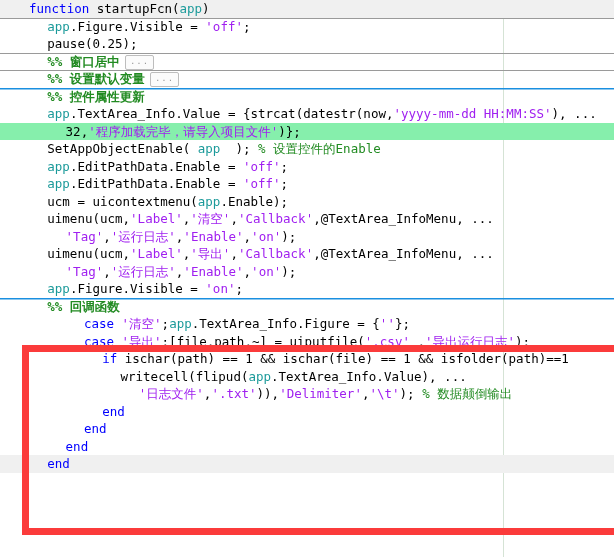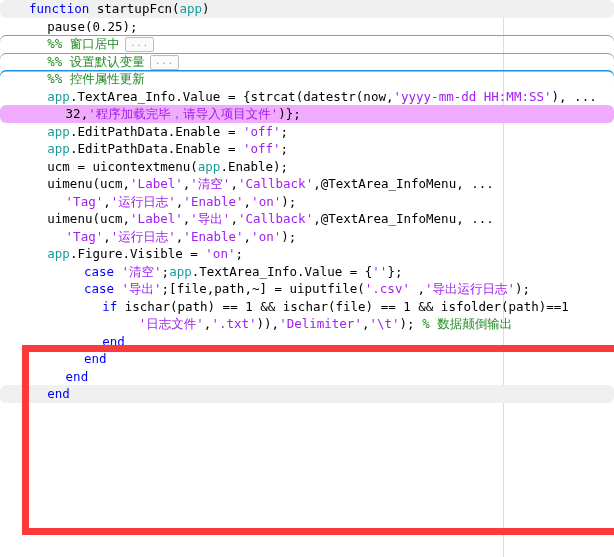--- a/index.html
+++ b/index.html
@@ -27,32 +27,31 @@
   }
   .code-layer{position:absolute;top:0;left:0;right:0;bottom:0;z-index:2;}
 
   .line{
     position:relative;
     height:17.5px;
     white-space:pre;
     padding-left:8px;
     box-sizing:border-box;
     color:#000000;
-    border-radius:6px;
   }
   .line.grey{background:#f0f0f0;}
-  .line.green{background:#f0abfc;}
+  .line.green{background:#86efac;}
   .line.sect-top{box-shadow:inset 0 1px 0 0 #9a9a9a;}
   .line.sect-blue{box-shadow:inset 0 1.5px 0 0 #1a8fe0;}
 
   
   .kw   {color:#0000ff;}            
   .str  {color:#a020f0;}            
   .cmt  {color:#228b22;}            
-  .sect {color:#228b22;font-weight:normal;} 
+  .sect {color:#228b22;font-weight:bold;} 
   .var  {color:#1b9a9a;}            
   .pl   {color:#000000;}            
 
   
   .fold{
     display:inline-block;
     border:1px solid #bdbdbd;
     background:#fbfbfb;
     border-radius:2px;
     color:#9a9a9a;
@@ -77,37 +76,41 @@
   }
 </style>
 </head>
 <body>
 
 <div id="editor">
   <div class="gutter"></div>
   <div class="ruler"></div>
   <div class="code-layer" id="code-layer">
       <div class="line grey"><span style="display: inline-block; width: 21px;"></span><span class="kw">function </span><span class="pl">startupFcn(</span><span class="var">app</span><span class="pl">)</span></div>
+      <div class="line sect-top"><span style="display: inline-block; width: 39.3px;"></span><span class="var">app</span><span class="pl">.Figure.Visible = </span><span class="str">'off'</span><span class="pl">;</span></div>
       <div class="line"><span style="display: inline-block; width: 39.3px;"></span><span class="pl">pause(0.25);</span></div>
       <div class="line sect-top"><span style="display: inline-block; width: 39.3px;"></span><span class="sect">%% 窗口居中</span><span class="fold">...</span></div>
       <div class="line sect-top"><span style="display: inline-block; width: 39.3px;"></span><span class="sect">%% 设置默认变量</span><span class="fold">...</span></div>
       <div class="line sect-blue"><span style="display: inline-block; width: 39.3px;"></span><span class="sect">%% 控件属性更新</span></div>
       <div class="line"><span style="display: inline-block; width: 39.3px;"></span><span class="var">app</span><span class="pl">.TextArea_Info.Value = {strcat(datestr(now,</span><span class="str">'yyyy-mm-dd HH:MM:SS'</span><span class="pl">), ...</span></div>
       <div class="line green"><span style="display: inline-block; width: 57.6px;"></span><span class="pl">32,</span><span class="str">'程序加载完毕，请导入项目文件'</span><span class="pl">)};</span></div>
+      <div class="line"><span style="display: inline-block; width: 39.3px;"></span><span class="pl">SetAppObjectEnable( </span><span class="var">app</span><span class="pl">  ); </span><span class="cmt">% 设置控件的Enable</span></div>
       <div class="line"><span style="display: inline-block; width: 39.3px;"></span><span class="var">app</span><span class="pl">.EditPathData.Enable = </span><span class="str">'off'</span><span class="pl">;</span></div>
       <div class="line"><span style="display: inline-block; width: 39.3px;"></span><span class="var">app</span><span class="pl">.EditPathData.Enable = </span><span class="str">'off'</span><span class="pl">;</span></div>
       <div class="line"><span style="display: inline-block; width: 39.3px;"></span><span class="pl">ucm = uicontextmenu(</span><span class="var">app</span><span class="pl">.Enable);</span></div>
       <div class="line"><span style="display: inline-block; width: 39.3px;"></span><span class="pl">uimenu(ucm,</span><span class="str">'Label'</span><span class="pl">,</span><span class="str">'清空'</span><span class="pl">,</span><span class="str">'Callback'</span><span class="pl">,@TextArea_InfoMenu, ...</span></div>
       <div class="line"><span style="display: inline-block; width: 57.6px;"></span><span class="str">'Tag'</span><span class="pl">,</span><span class="str">'运行日志'</span><span class="pl">,</span><span class="str">'Enable'</span><span class="pl">,</span><span class="str">'on'</span><span class="pl">);</span></div>
       <div class="line"><span style="display: inline-block; width: 39.3px;"></span><span class="pl">uimenu(ucm,</span><span class="str">'Label'</span><span class="pl">,</span><span class="str">'导出'</span><span class="pl">,</span><span class="str">'Callback'</span><span class="pl">,@TextArea_InfoMenu, ...</span></div>
       <div class="line"><span style="display: inline-block; width: 57.6px;"></span><span class="str">'Tag'</span><span class="pl">,</span><span class="str">'运行日志'</span><span class="pl">,</span><span class="str">'Enable'</span><span class="pl">,</span><span class="str">'on'</span><span class="pl">);</span></div>
       <div class="line"><span style="display: inline-block; width: 39.3px;"></span><span class="var">app</span><span class="pl">.Figure.Visible = </span><span class="str">'on'</span><span class="pl">;</span></div>
-      <div class="line"><span style="display: inline-block; width: 75.9px;"></span><span class="kw">case </span><span class="str">'清空'</span><span class="pl">;</span><span class="var">app</span><span class="pl">.TextArea_Info.Value = {</span><span class="str">''</span><span class="pl">};</span></div>
+      <div class="line sect-blue"><span style="display: inline-block; width: 39.3px;"></span><span class="sect">%% 回调函数</span></div>
+      <div class="line"><span style="display: inline-block; width: 75.9px;"></span><span class="kw">case </span><span class="str">'清空'</span><span class="pl">;</span><span class="var">app</span><span class="pl">.TextArea_Info.Figure = {</span><span class="str">''</span><span class="pl">};</span></div>
       <div class="line"><span style="display: inline-block; width: 75.9px;"></span><span class="kw">case </span><span class="str">'导出'</span><span class="pl">;[file,path,~] = uiputfile(</span><span class="str">'.csv'</span><span class="pl"> ,</span><span class="str">'导出运行日志'</span><span class="pl">);</span></div>
       <div class="line"><span style="display: inline-block; width: 94.2px;"></span><span class="kw">if</span><span class="pl"> ischar(path) == 1 &amp;&amp; ischar(file) == 1 &amp;&amp; isfolder(path)==1</span></div>
+      <div class="line"><span style="display: inline-block; width: 112.5px;"></span><span class="pl">writecell(flipud(</span><span class="var">app</span><span class="pl">.TextArea_Info.Value), ...</span></div>
       <div class="line"><span style="display: inline-block; width: 130.8px;"></span><span class="str">'日志文件'</span><span class="pl">,</span><span class="str">'.txt'</span><span class="pl">)),</span><span class="str">'Delimiter'</span><span class="pl">,</span><span class="str">'\t'</span><span class="pl">); </span><span class="cmt">% 数据颠倒输出</span></div>
       <div class="line"><span style="display: inline-block; width: 94.2px;"></span><span class="kw">end</span></div>
       <div class="line"><span style="display: inline-block; width: 75.9px;"></span><span class="kw">end</span></div>
       <div class="line"><span style="display: inline-block; width: 57.6px;"></span><span class="kw">end</span></div>
       <div class="line grey"><span style="display: inline-block; width: 39.3px;"></span><span class="kw">end</span></div>
     </div>
   <div class="redbox"></div>
 </div>
 
 </body></html>

